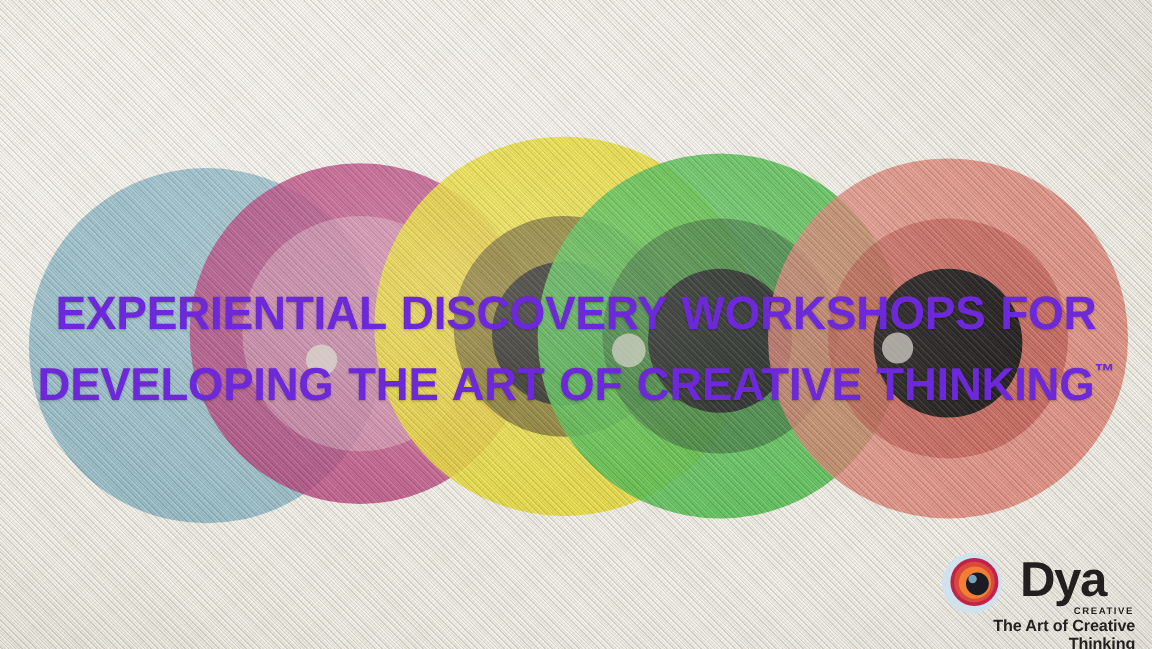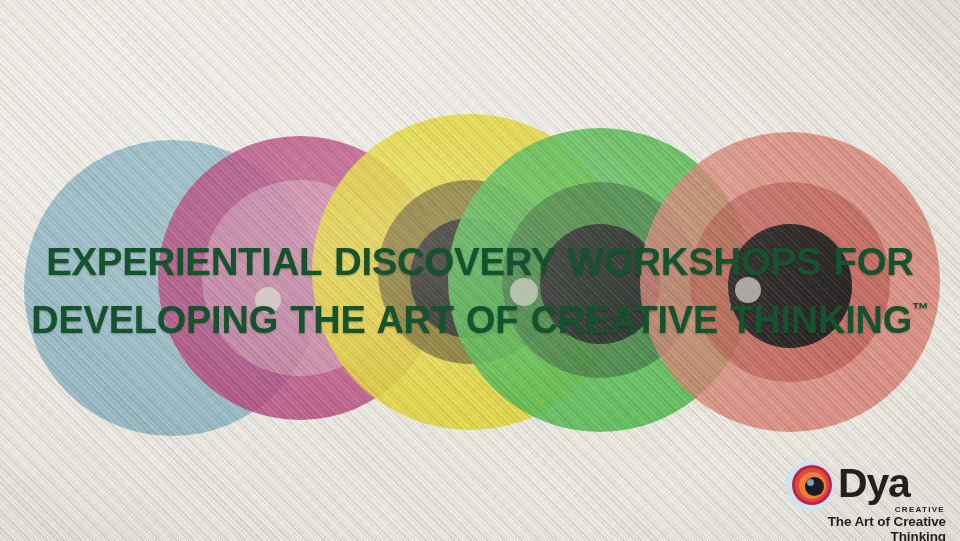--- a/index.html
+++ b/index.html
@@ -64,21 +64,21 @@
         rgba(255,255,255,.07) 2px, rgba(255,255,255,.07) 4px);
     opacity:.75;
   }
 
   
   .headline{
     position:absolute;
     left:0;right:0;
     top:238px;
     text-align:center;
-    color:#14532d;
+    color:#6d28d9;
     z-index:6;
     pointer-events:none;
   }
   .headline .ln{
     display:block;
     font-weight:700;
     font-size:39px;
     line-height:48px;
     letter-spacing:-0.3px;
     word-spacing:2px;
@@ -100,20 +100,21 @@
     position:absolute;
     right:12px;bottom:6px;
     width:165px;height:78px;
     z-index:7;
   }
   .logo-top{
     position:relative;
     height:56px;
     display:flex;
     align-items:center;
+    gap:12px;
   }
   .logo-mark{
     position:relative;
     width:58px;height:56px;
     flex:0 0 58px;
   }
   .logo-mark i{
     position:absolute;border-radius:50%;display:block;
   }
   .lm-halo{left:2px;top:4px;width:50px;height:50px;background:#cfe2ee;opacity:.95;}

